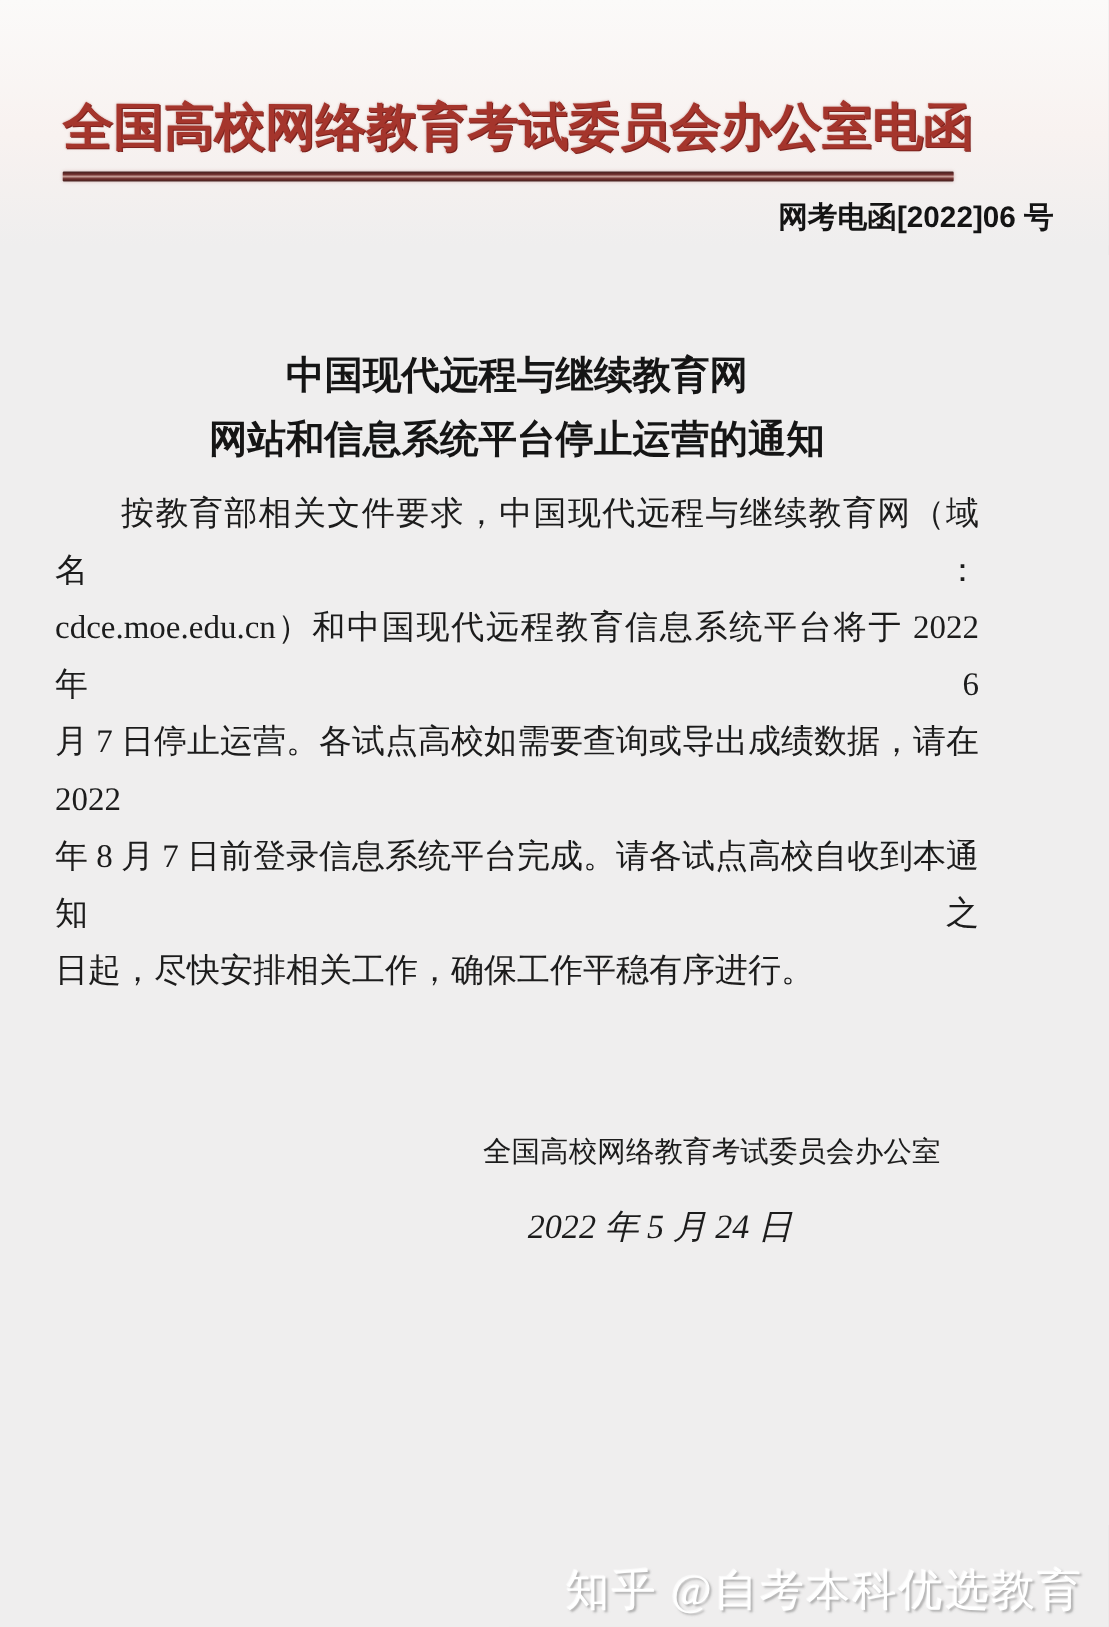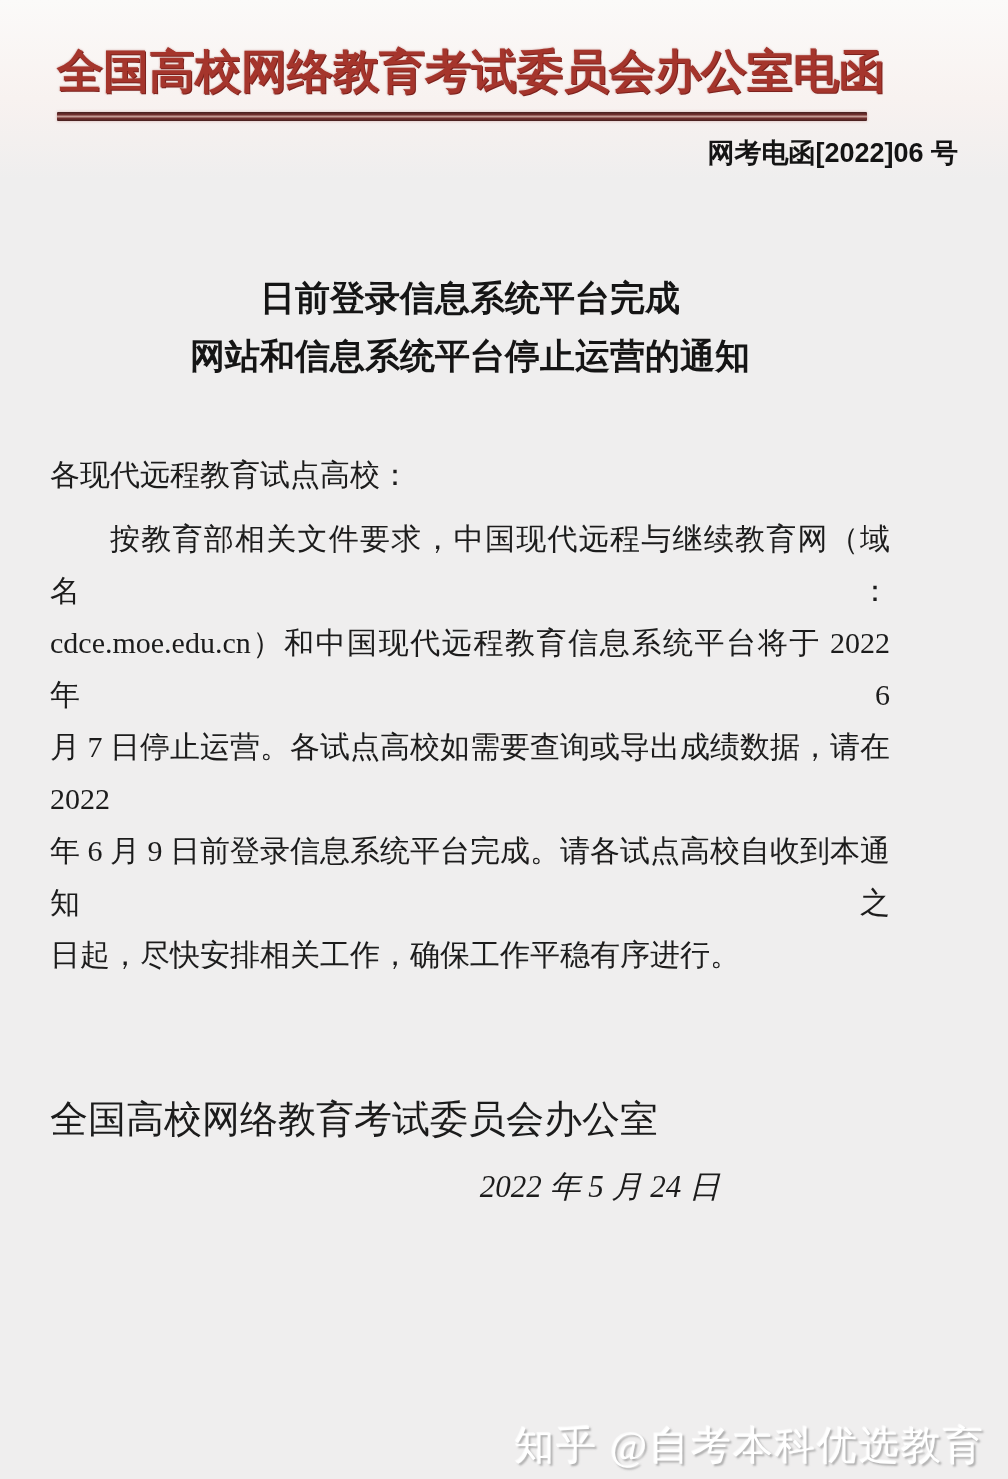--- a/index.html
+++ b/index.html
@@ -27,20 +27,21 @@
     margin-left: 57px;
     width: 836px;
     font-family: "Liberation Sans", "DejaVu Sans", sans-serif;
     font-weight: 900;
     font-size: 46px;
     line-height: 58px;
     letter-spacing: 0px;
     color: #a5352c;
     text-shadow: 1px 1px 0 #7c221e, 0 0 2px rgba(146, 49, 43, 0.55);
     white-space: nowrap;
+    margin-top: 44px;
   }
   .header-divider {
     margin-left: 57px;
     margin-top: 12px;
     width: 810px;
     height: 9px;
     border-radius: 1px;
     background: linear-gradient(to bottom,
       #45201f 0%, #6e2e2c 28%, #c59a94 50%, #6e2e2c 72%, #45201f 100%);
     box-shadow: 0 0 3px rgba(150, 60, 60, 0.35);
@@ -87,21 +88,22 @@
   .body-line.indent {
     text-indent: 2em;
   }
   .body-line.last {
     text-align: right;
     text-align-last: left;
   }
   .signature {
     margin-top: 118px;
     padding-right: 35px;
-    font-size: 38px;
+    text-align: right;
+    font-size: 26px;
     line-height: 40px;
   }
   .date {
     margin-top: 28px;
     padding-right: 170px;
     text-align: right;
     font-size: 31px;
     line-height: 40px;
     font-style: italic;
   }
@@ -125,31 +127,30 @@
 
   <div class="header-band">
     <div class="org-title">全国高校网络教育考试委员会办公室电函</div>
     <div class="header-divider"></div>
     <div class="doc-number">网考电函[2022]06 号</div>
   </div>
 
   <div class="content">
 
     <div class="notice-title">
-      <div>日前登录信息系统平台完成</div>
+      <div>中国现代远程与继续教育网</div>
       <div>网站和信息系统平台停止运营的通知</div>
     </div>
 
-    <div class="salutation">各现代远程教育试点高校：</div>
 
     <div class="body-paragraph">
       <div class="body-line indent">按教育部相关文件要求，中国现代远程与继续教育网（域名：</div>
       <div class="body-line">cdce.moe.edu.cn）和中国现代远程教育信息系统平台将于 2022 年 6</div>
       <div class="body-line">月 7 日停止运营。各试点高校如需要查询或导出成绩数据，请在 2022</div>
-      <div class="body-line">年 6 月 9 日前登录信息系统平台完成。请各试点高校自收到本通知之</div>
+      <div class="body-line">年 8 月 7 日前登录信息系统平台完成。请各试点高校自收到本通知之</div>
       <div class="body-line last">日起，尽快安排相关工作，确保工作平稳有序进行。</div>
     </div>
 
     <div class="signature">全国高校网络教育考试委员会办公室</div>
 
     <div class="date">2022 年 5 月 24 日</div>
 
   </div>
 
   <div class="watermark">知乎 @自考本科优选教育</div>

